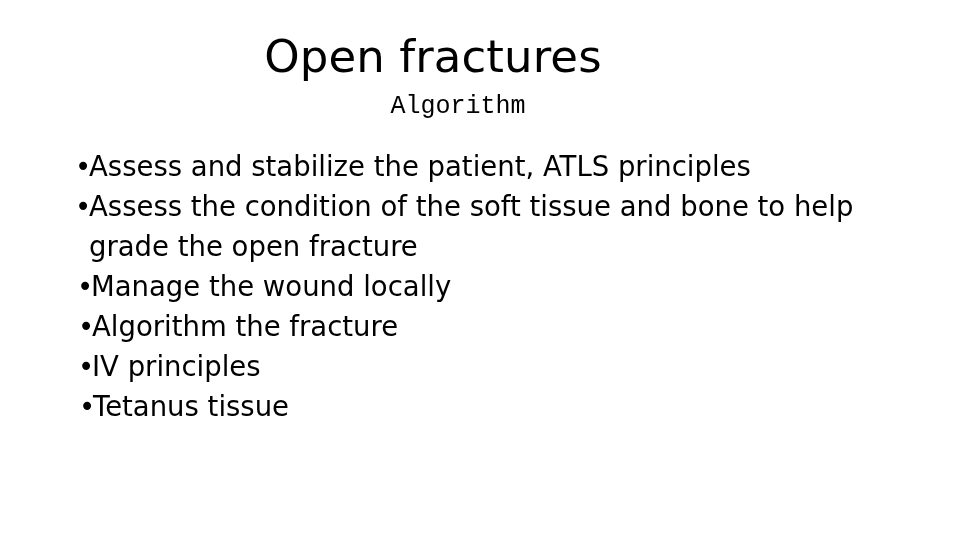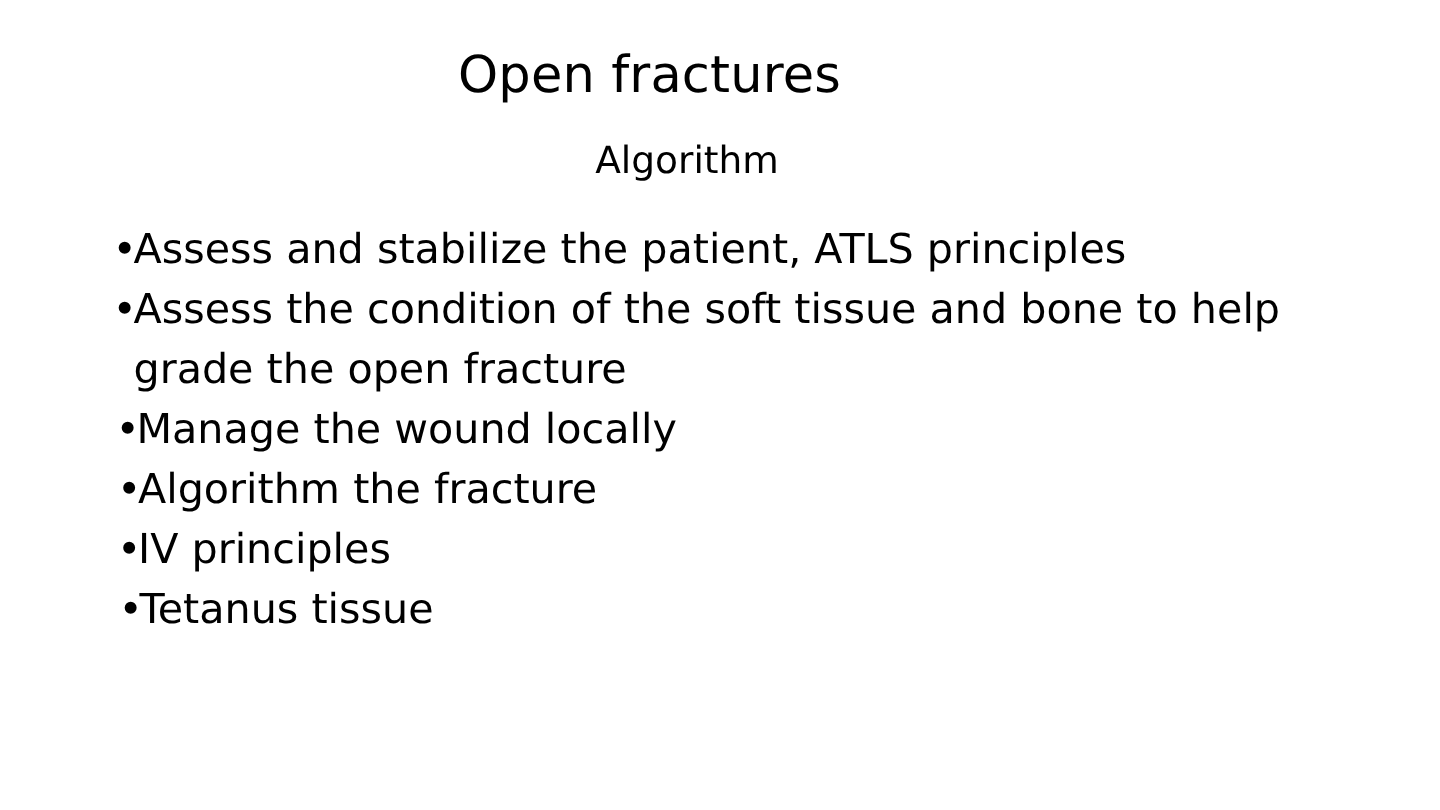--- a/index.html
+++ b/index.html
@@ -21,38 +21,39 @@
     height: 540px;
     background: #ffffff;
     box-sizing: border-box;
   }
   .slide-title {
     position: absolute;
     left: 0;
     right: 0;
     top: 33px;
     text-align: center;
-    font-size: 34px;
+    font-size: 45px;
     line-height: 1.05;
     font-weight: 400;
     letter-spacing: 0.1px;
     color: #000000;
     padding-right: 94px;
   }
   .slide-subtitle {
     position: absolute;
     left: 0;
     right: 0;
     top: 93px;
     text-align: center;
     font-size: 25px;
     line-height: 1.1;
     font-weight: 400;
     color: #000000;
     padding-right: 44px;
+    font-family: Liberation Mono, monospace;
   }
   .body-list {
     position: absolute;
     left: 72px;
     top: 146px;
     width: 790px;
     margin: 0;
     padding: 0;
     list-style: none;
   }

